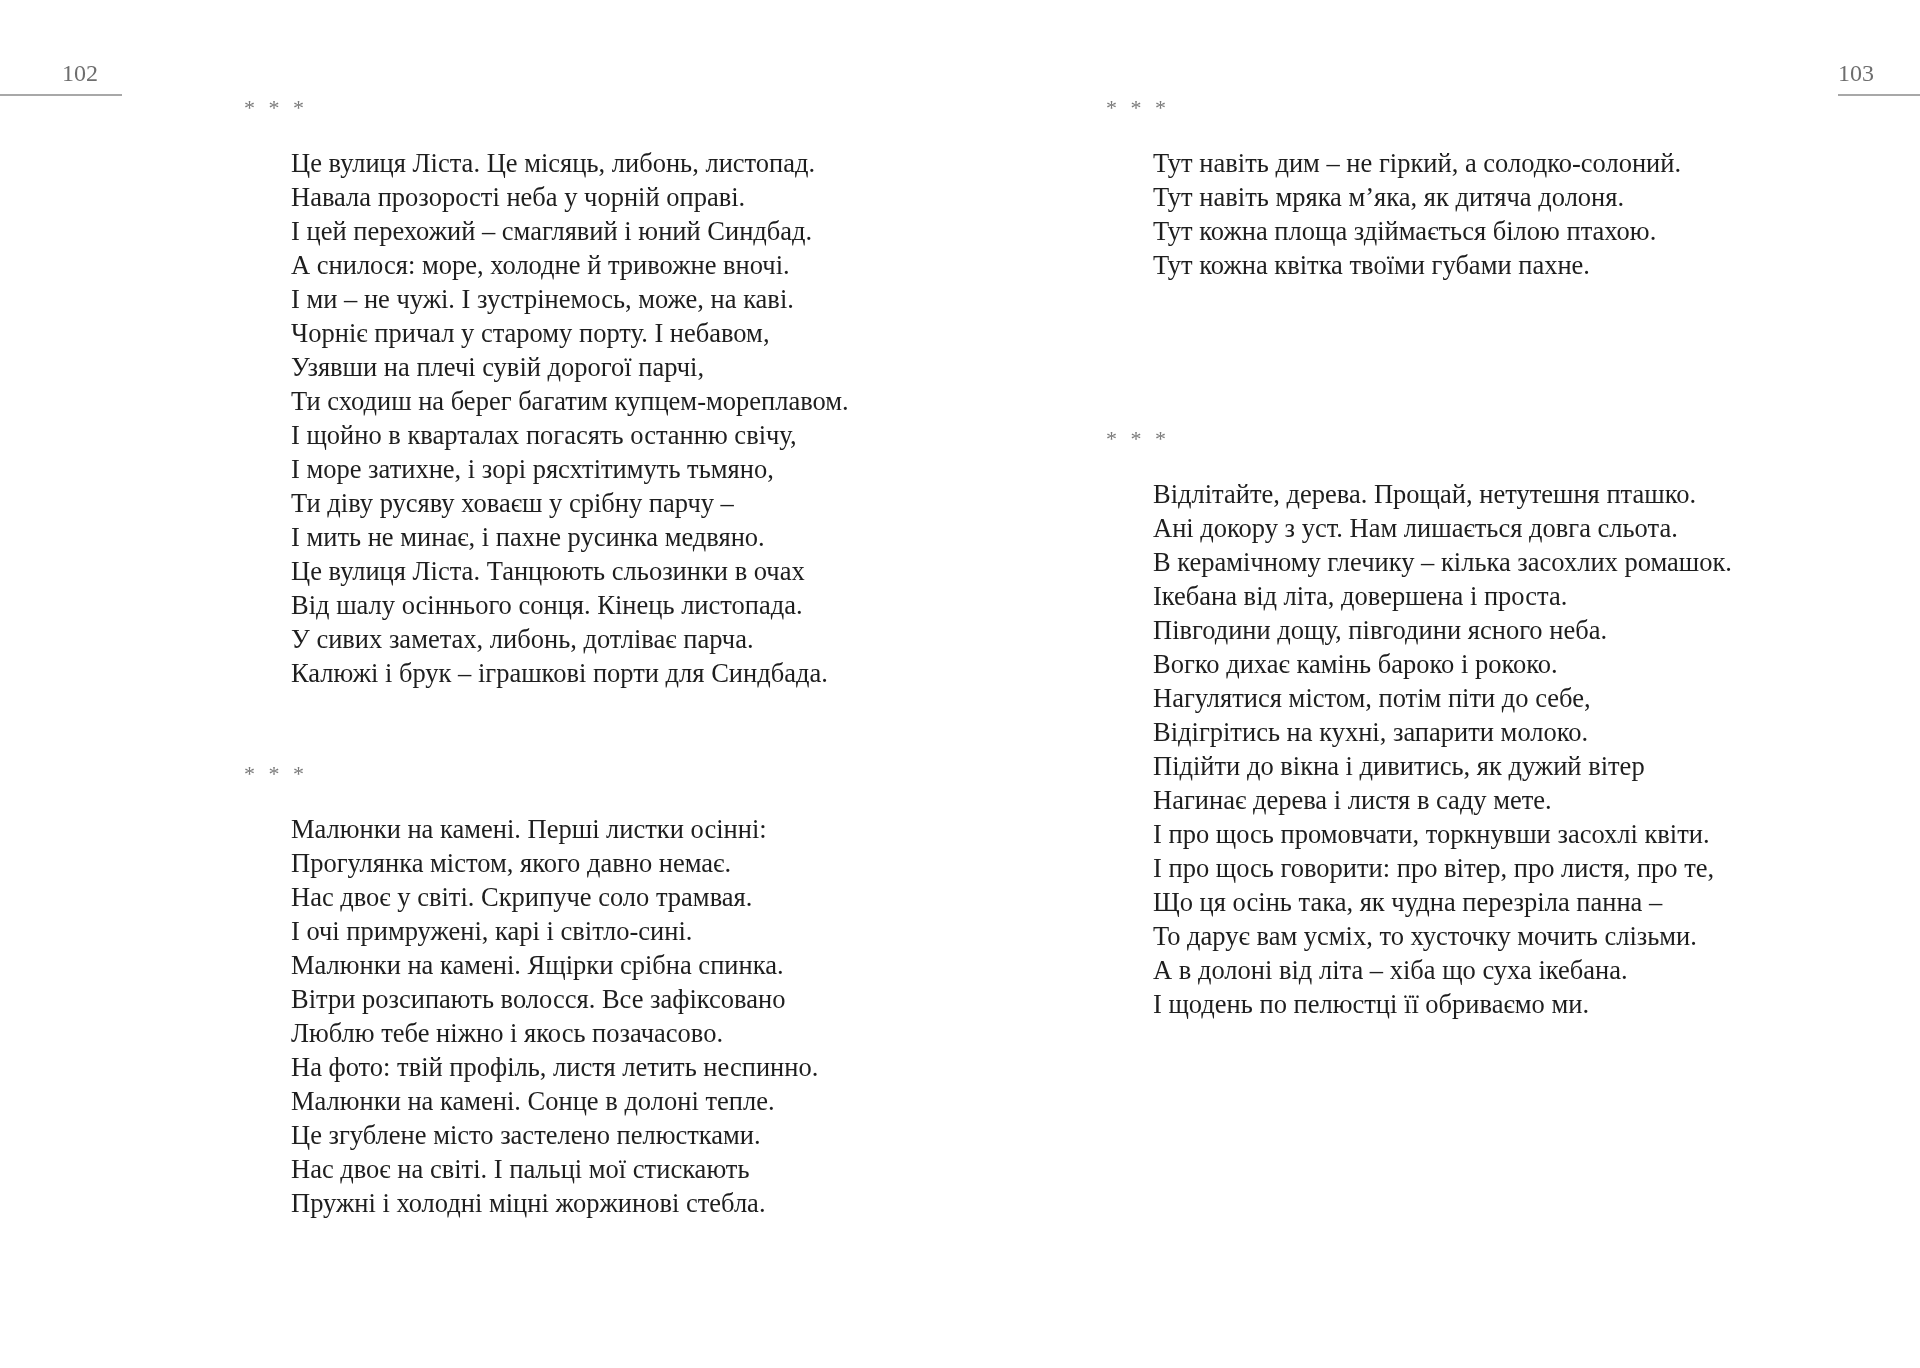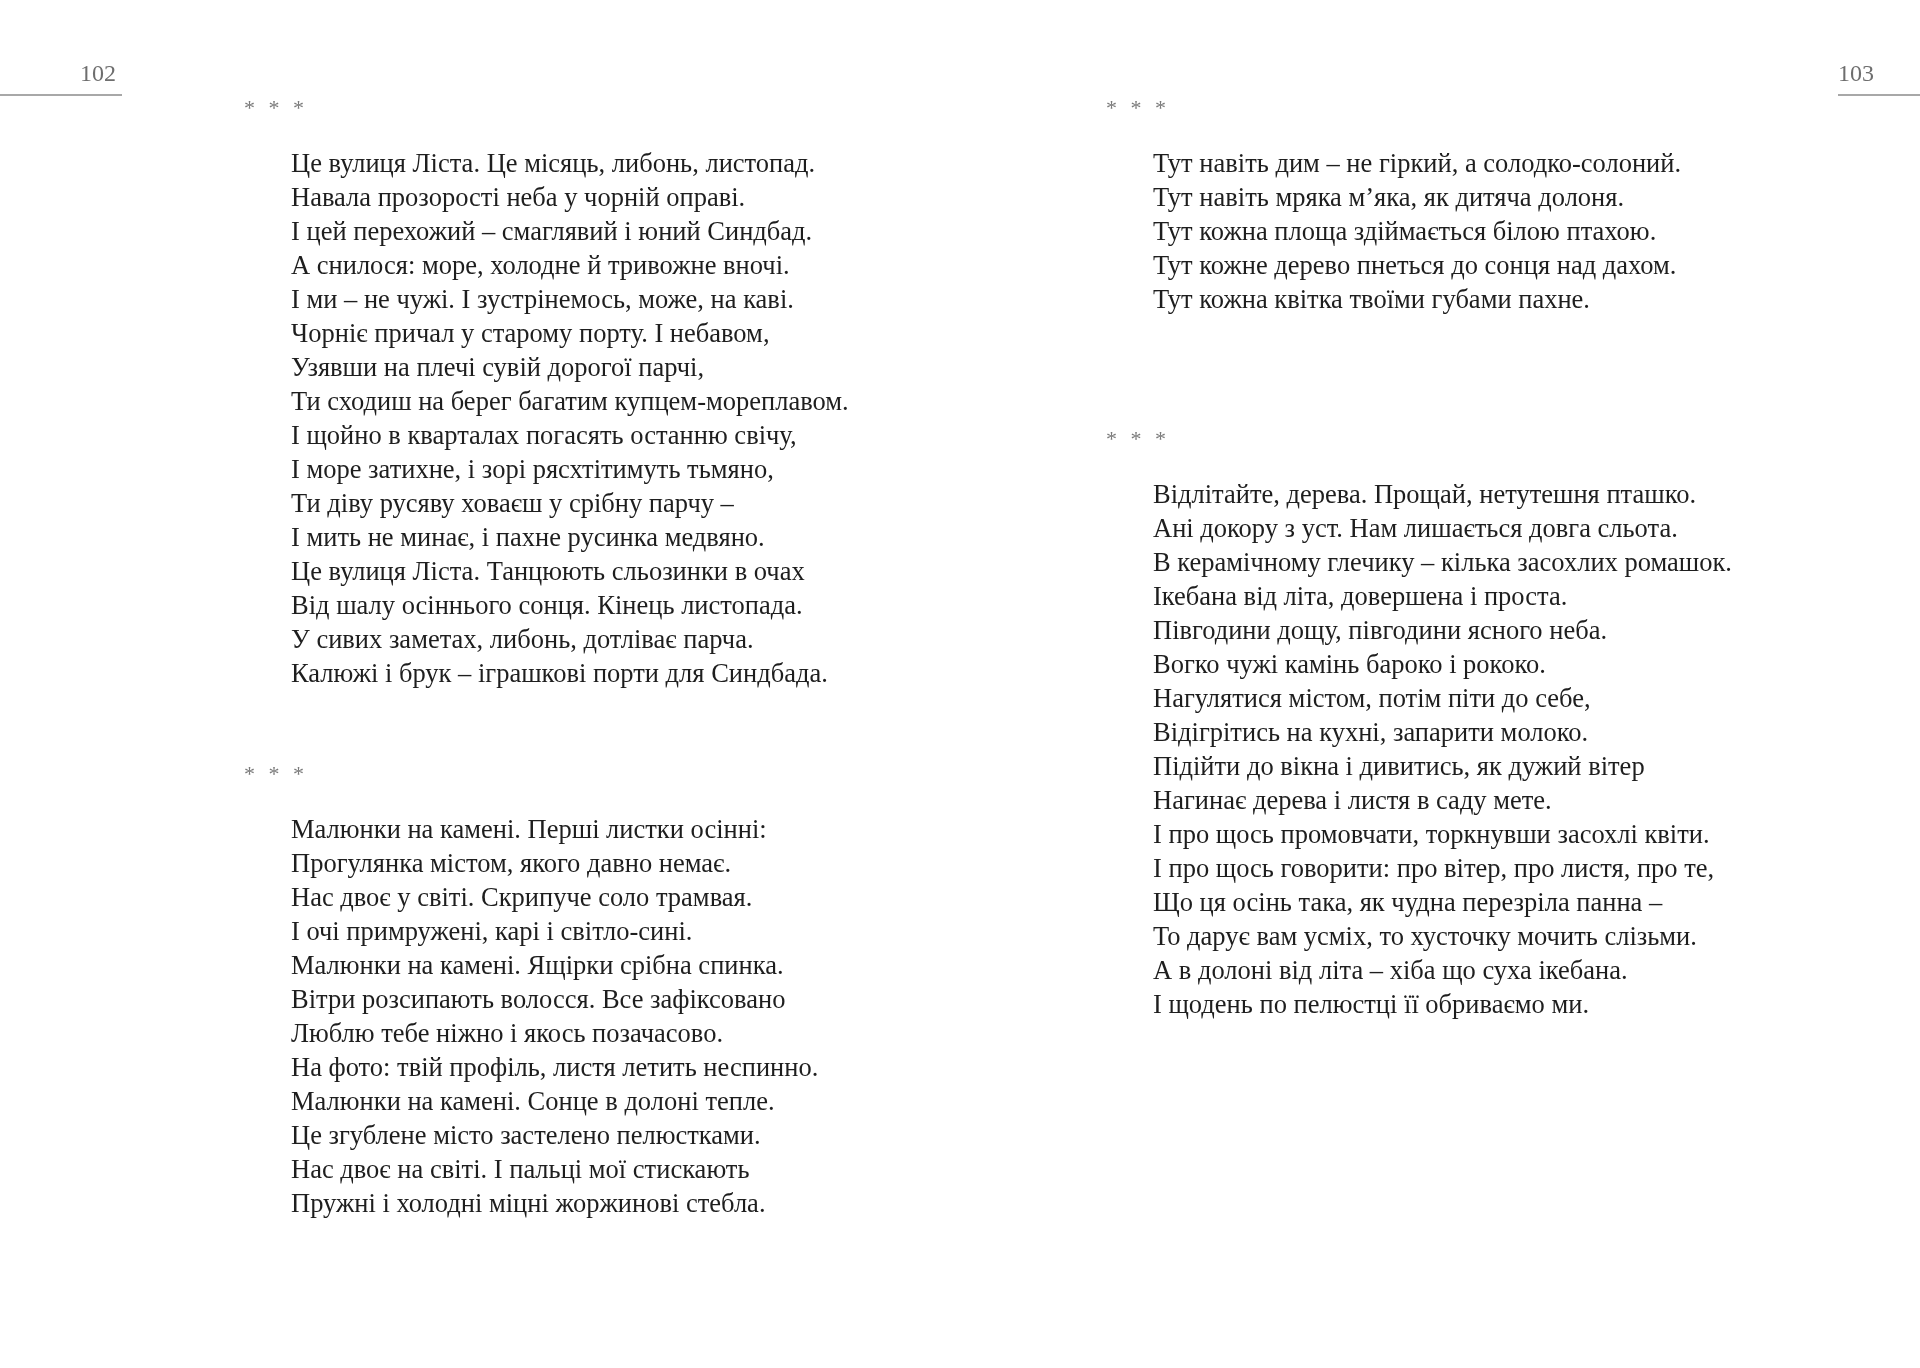--- a/index.html
+++ b/index.html
@@ -6,21 +6,21 @@
   body {
     width: 1920px; height: 1368px; background: #ffffff; position: relative; overflow: hidden;
     font-family: "Liberation Serif", "DejaVu Serif", serif; color: #222222;
   }
   .page { position: absolute; top: 0; height: 1368px; width: 960px; }
   .page.left { left: 0; }
   .page.right { left: 1000px; }
   .folio {
     position: absolute; top: 58px; font-size: 24px; color: #6e6e6e; line-height: 30px;
   }
-  .page.left .folio { left: 80px; }
+  .page.left .folio { left: 62px; }
   .page.right .folio { left: 838px; }
   .folio-rule { position: absolute; top: 94px; height: 2px; background: #a8a8a8; width: 122px; }
   .page.left .folio-rule { left: 0; }
   .page.right .folio-rule { left: 838px; }
   .poem { position: absolute; }
   .stars { font-size: 22px; color: #7a7a7a; letter-spacing: 4px; line-height: 28px; height: 28px; }
   .lines { margin-top: 24px; }
   .line { font-size: 26.5px; line-height: 34px; white-space: nowrap; color: #1e1e1e; margin-left: 47px; }
 </style>
 </head>
@@ -74,34 +74,33 @@
 <div class="page right">
   <div class="folio">103</div>
   <div class="folio-rule"></div>
 
   <div class="poem" style="left:106px; top:94px;">
     <div class="stars">* * *</div>
     <div class="lines" id="rp0">
         <div class="line">Тут навіть дим – не гіркий, а солодко-солоний.</div>
         <div class="line">Тут навіть мряка м’яка, як дитяча долоня.</div>
         <div class="line">Тут кожна площа здіймається білою птахою.</div>
-        <div class="line">Тут кожне дерево пнеться до сонця над дахом.</div>
         <div class="line">Тут кожна квітка твоїми губами пахне.</div>
       </div>
   </div>
 
   <div class="poem" style="left:106px; top:425px;">
     <div class="stars">* * *</div>
     <div class="lines" id="rp1">
         <div class="line">Відлітайте, дерева. Прощай, нетутешня пташко.</div>
         <div class="line">Ані докору з уст. Нам лишається довга сльота.</div>
         <div class="line">В керамічному глечику – кілька засохлих ромашок.</div>
         <div class="line">Ікебана від літа, довершена і проста.</div>
         <div class="line">Півгодини дощу, півгодини ясного неба.</div>
-        <div class="line">Вогко чужі камінь бароко і рококо.</div>
+        <div class="line">Вогко дихає камінь бароко і рококо.</div>
         <div class="line">Нагулятися містом, потім піти до себе,</div>
         <div class="line">Відігрітись на кухні, запарити молоко.</div>
         <div class="line">Підійти до вікна і дивитись, як дужий вітер</div>
         <div class="line">Нагинає дерева і листя в саду мете.</div>
         <div class="line">І про щось промовчати, торкнувши засохлі квіти.</div>
         <div class="line">І про щось говорити: про вітер, про листя, про те,</div>
         <div class="line">Що ця осінь така, як чудна перезріла панна –</div>
         <div class="line">То дарує вам усміх, то хусточку мочить слізьми.</div>
         <div class="line">А в долоні від літа – хіба що суха ікебана.</div>
         <div class="line">І щодень по пелюстці її обриваємо ми.</div>

